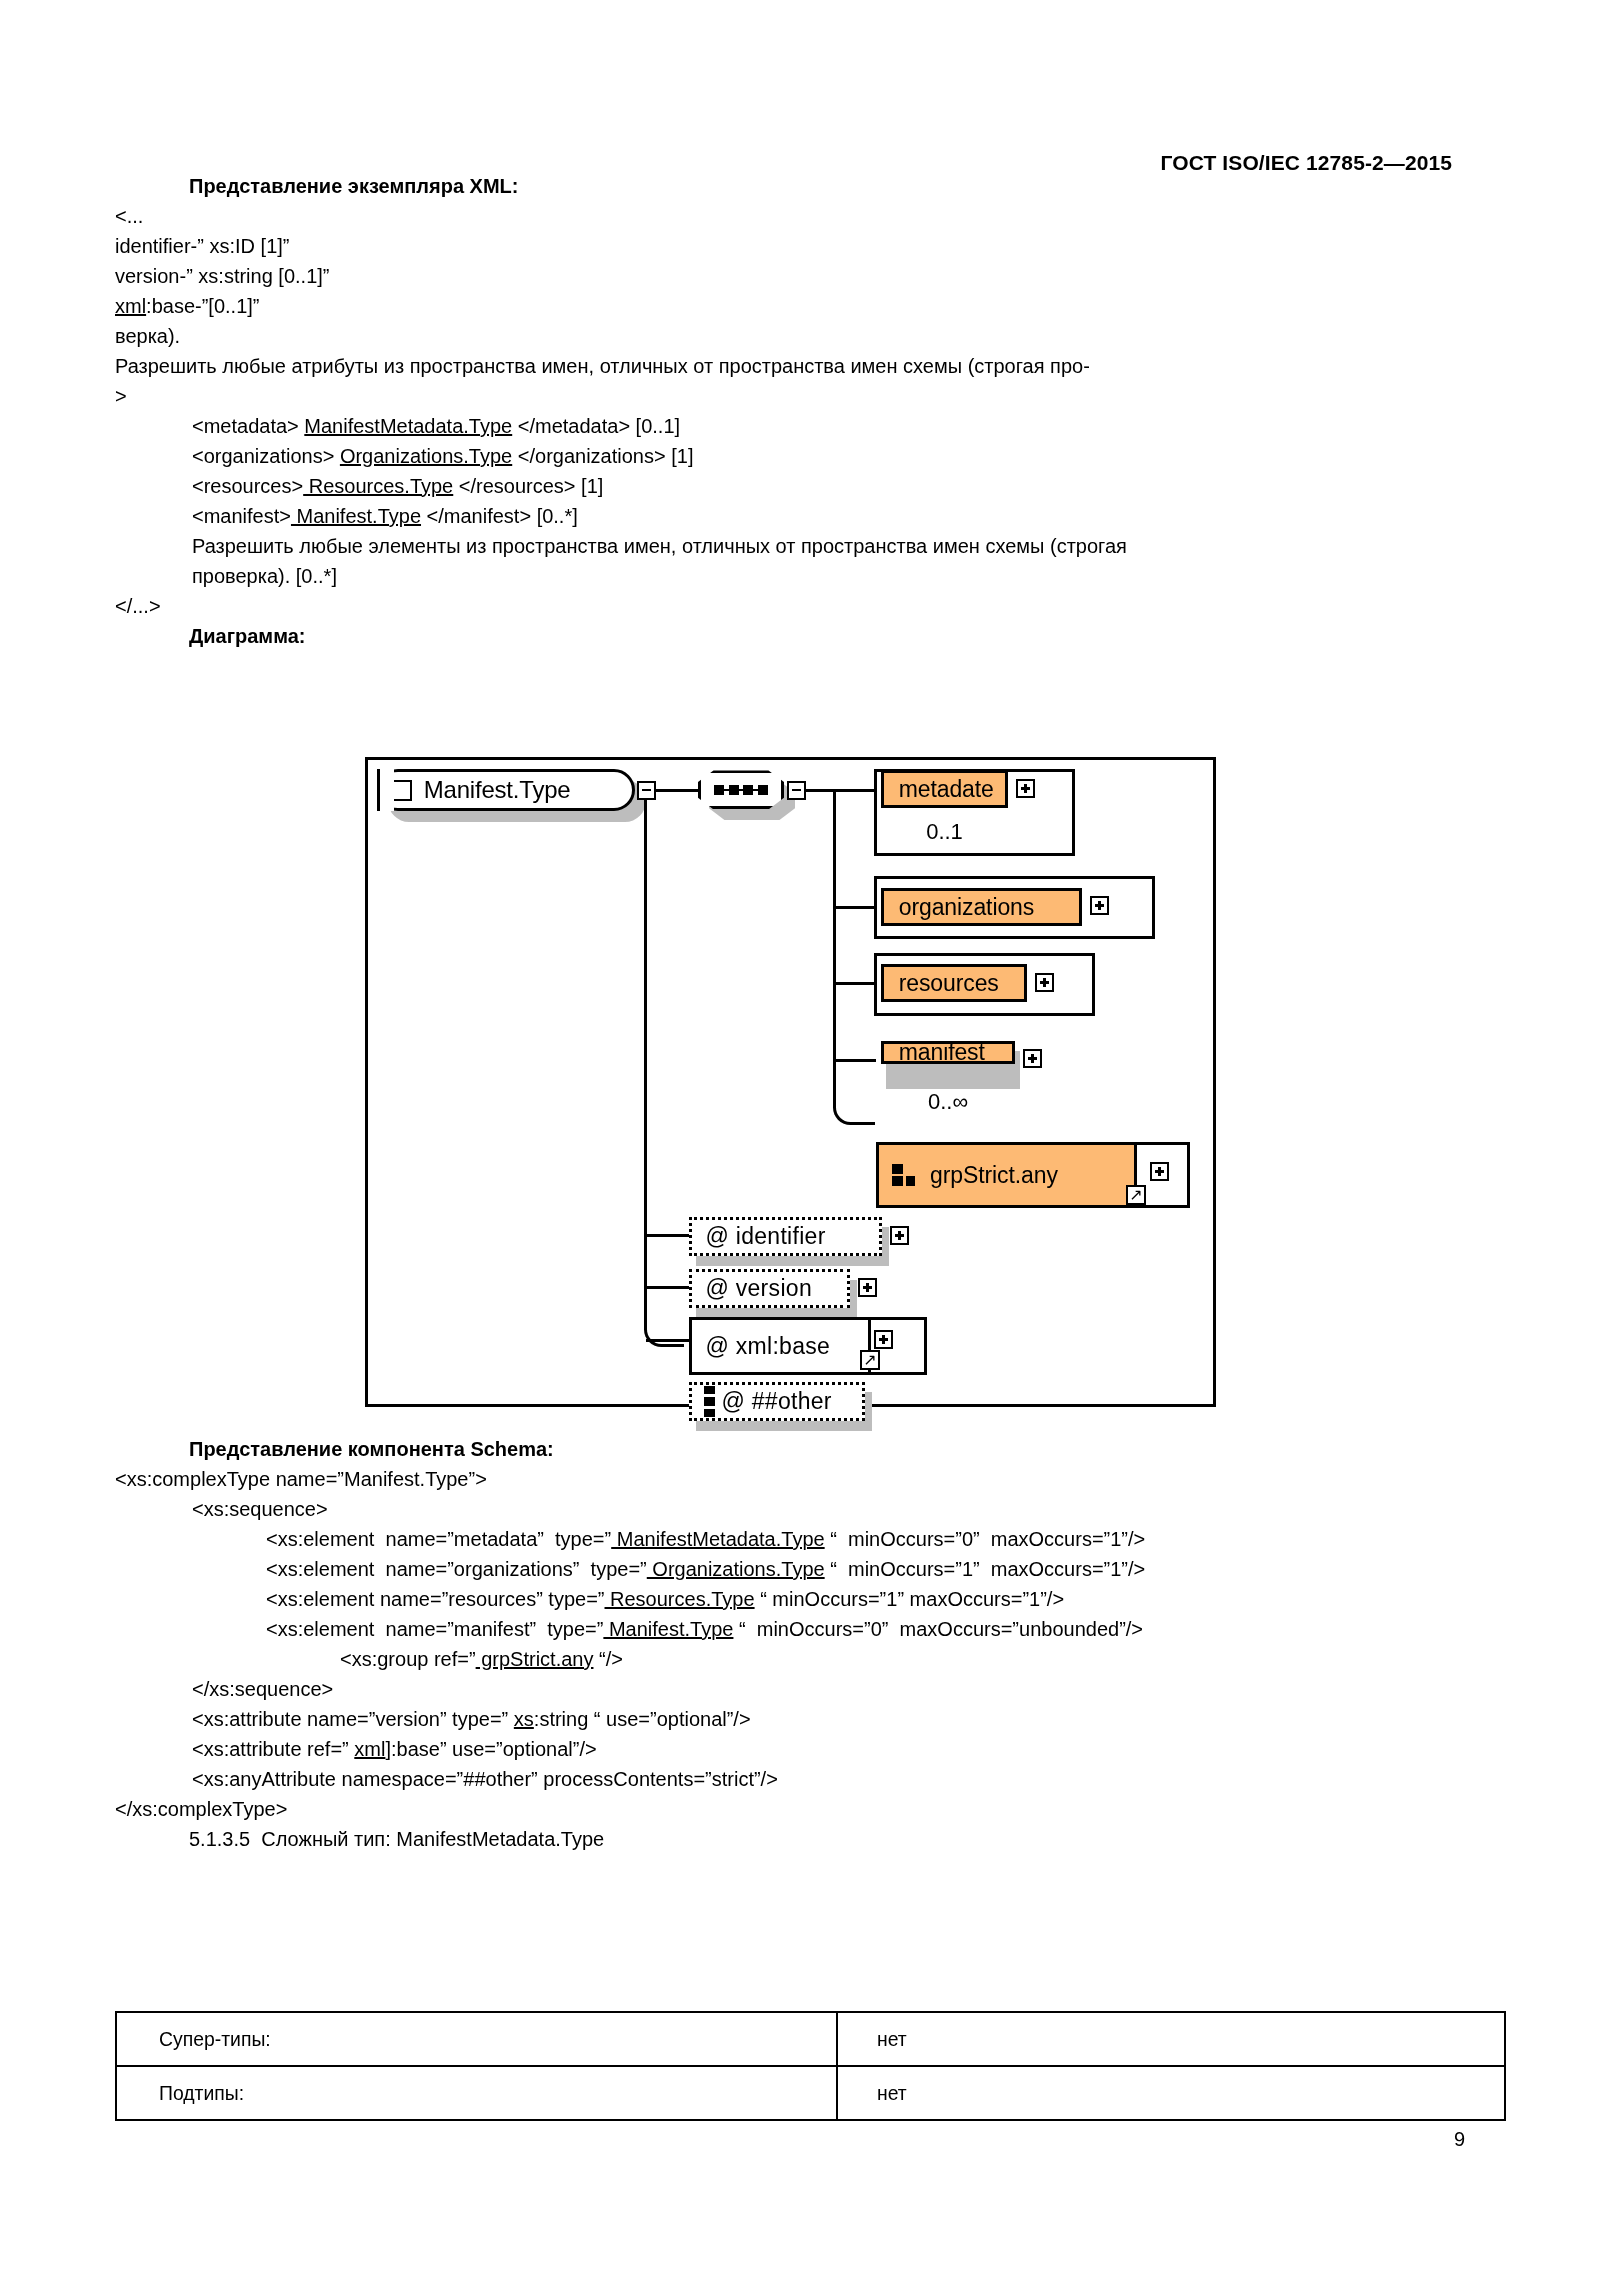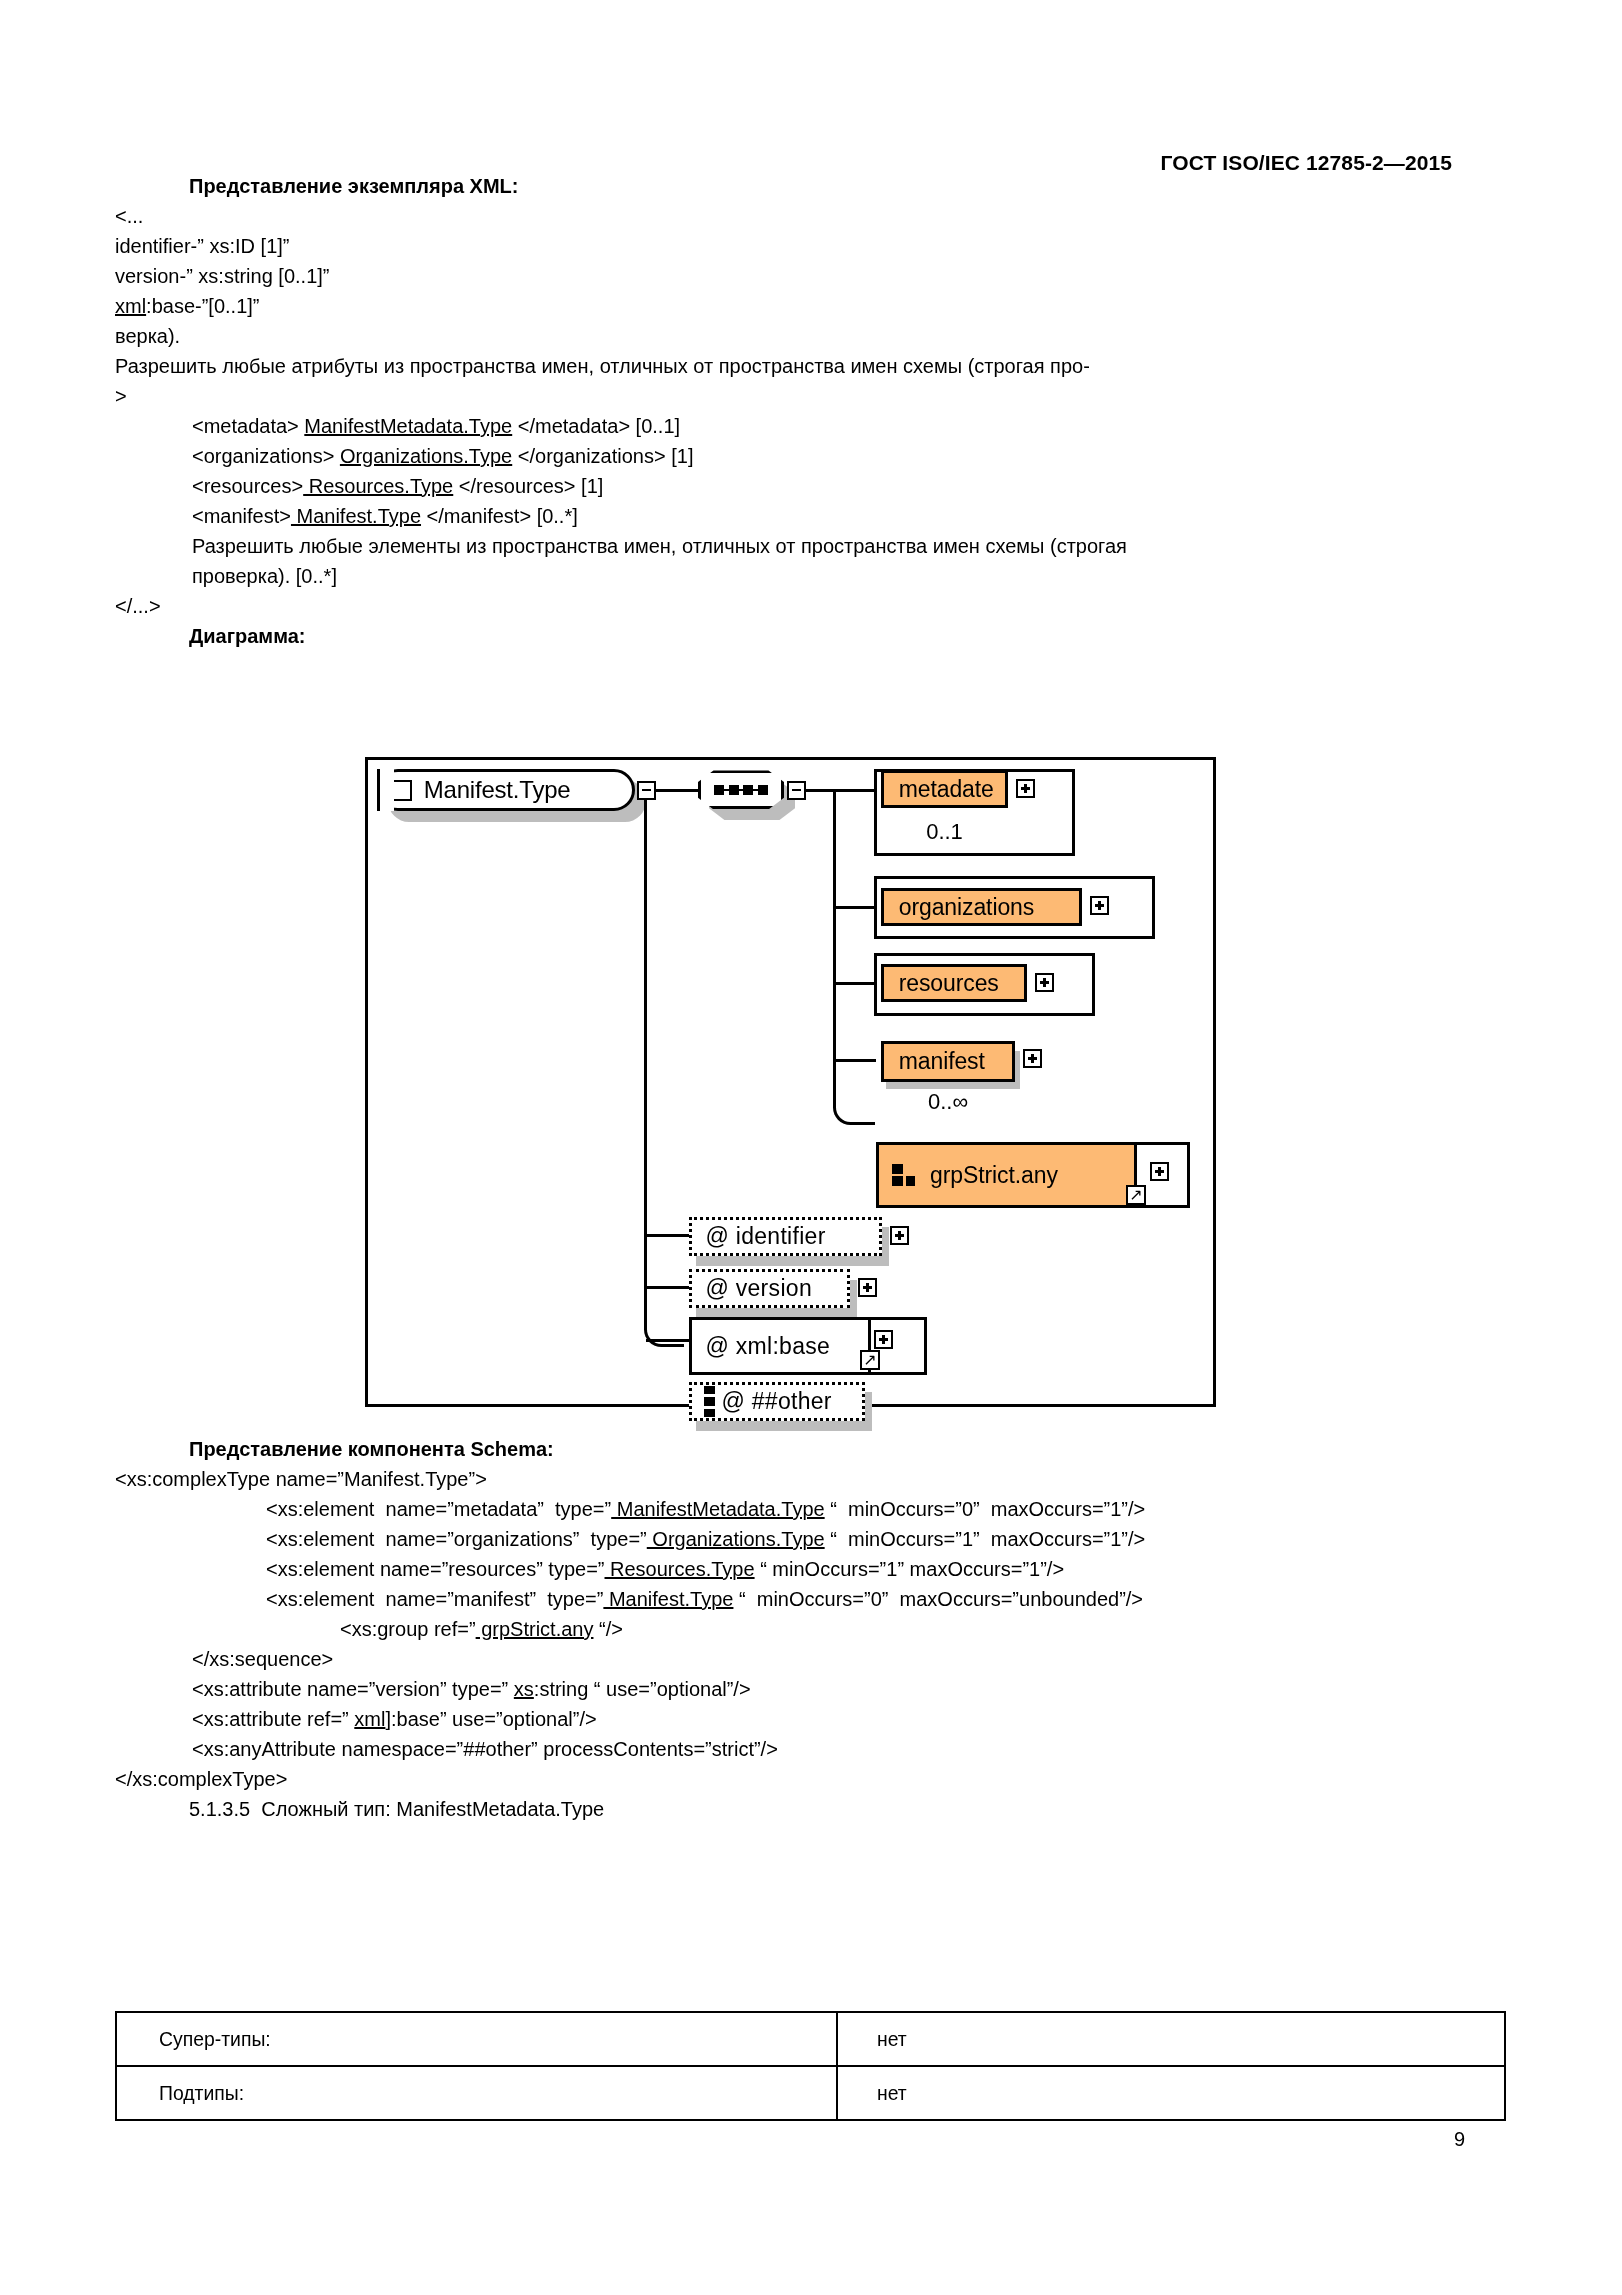--- a/index.html
+++ b/index.html
@@ -418,21 +418,21 @@
     <div class="occbox" style="left:509px; top:196px; width:221px; height:63px;"></div>
     <div class="hline" style="left:469px; top:225px; width:42px;"></div>
     <div class="shadow" style="left:521px; top:217px; width:146px; height:38px;"></div>
     <div class="ebox" style="left:516px; top:207px; width:146px; height:38px;">
       <span class="name">resources</span>
     </div>
     <div class="toggle plus" style="left:670px; top:216px;"></div>
 
     <div class="hline" style="left:469px; top:302px; width:42px;"></div>
     <div class="shadow" style="left:521px; top:294px; width:134px; height:38px;"></div>
-    <div class="ebox" style="left:516px; top:284px; width:134px; height:41px;">
+    <div class="ebox" style="left:516px; top:284px; width:134px; height:23px;">
       <span class="name">manifest</span>
     </div>
     <div class="toggle plus" style="left:658px; top:292px;"></div>
     <div class="occlabel" style="left:516px; top:332px; width:134px;">0..∞</div>
 
     <div class="occbox" style="left:511px; top:385px; width:314px; height:66px;"></div>
     <div class="ebox" style="left:511px; top:385px; width:261px; height:66px;">
       <span class="grpicon">
         <i></i>
           <i></i>
@@ -475,20 +475,21 @@
           <i></i>
       </span>
       <span class="name" style="margin-left:6.7px;">@ ##other</span>
     </div>
   </div>
 
   <div class="textcol" style="top:1434px;">
     <div class="heading">Представление компонента Schema:</div>
 
     <div class="line">&lt;xs:complexType name=”Manifest.Type”&gt;</div>
+    <div class="line indent2">&lt;xs:sequence&gt;</div>
 
     <div class="line indent3">&lt;xs:element  name=”metadata”  type=”<span class="u"> ManifestMetadata.Type</span> “  minOccurs=”0”  maxOccurs=”1”/&gt;</div>
     <div class="line indent3">&lt;xs:element  name=”organizations”  type=”<span class="u"> Organizations.Type</span> “  minOccurs=”1”  maxOccurs=”1”/&gt;</div>
     <div class="line indent3">&lt;xs:element name=”resources” type=”<span class="u"> Resources.Type</span> “ minOccurs=”1” maxOccurs=”1”/&gt;</div>
     <div class="line indent3">&lt;xs:element  name=”manifest”  type=”<span class="u"> Manifest.Type</span> “  minOccurs=”0”  maxOccurs=”unbounded”/&gt;</div>
     <div class="line indent4">&lt;xs:group ref=”<span class="u"> grpStrict.any</span> “/&gt;</div>
 
     <div class="line indent2">&lt;/xs:sequence&gt;</div>
 
     <div class="line indent2">&lt;xs:attribute name=”version” type=” <span class="u">xs</span>:string “ use=”optional”/&gt;</div>

